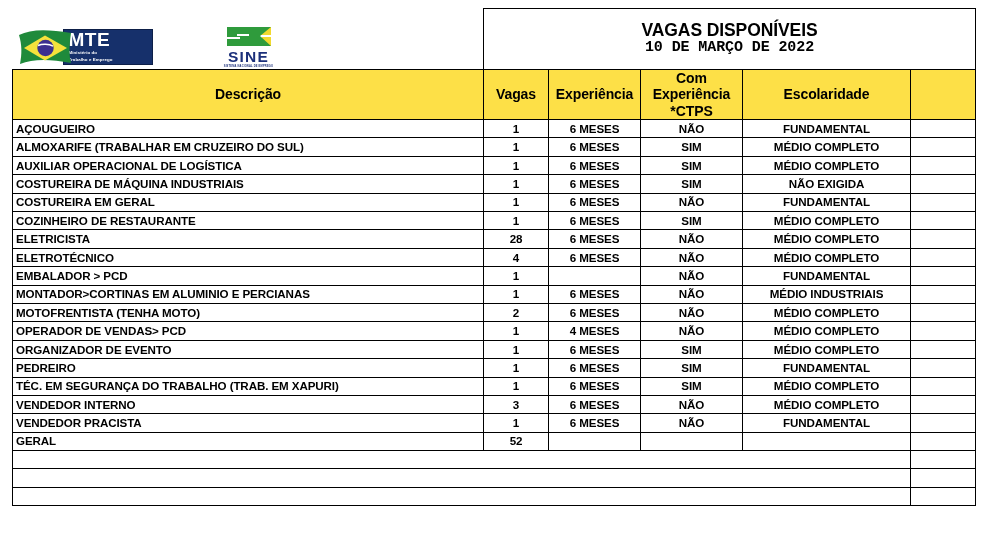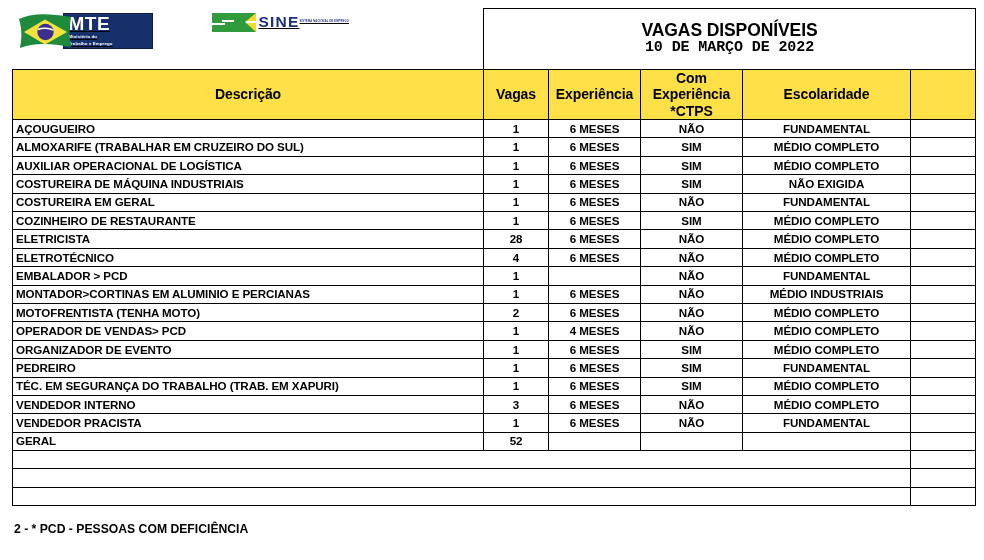--- a/index.html
+++ b/index.html
@@ -39,21 +39,21 @@
   
   col.c-desc{width:471px;}
   col.c-vagas{width:65px;}
   col.c-exp{width:92px;}
   col.c-comexp{width:102px;}
   col.c-esc{width:168px;}
   col.c-extra{width:65px;}
 
   
   .brandcell{border:none !important;background:#fff;height:60px;padding:0 !important;}
-  .brandwrap{display:flex;align-items:flex-start;height:60px;padding-left:4px;text-decoration:underline;}
+  .brandwrap{display:flex;align-items:flex-end;height:60px;padding-left:4px;}
   .titlecell{
     text-align:center;
     height:60px;
     font-size:17px;
     font-weight:bold;
     letter-spacing:0.2px;
     white-space:normal;
     line-height:1.38;
     padding:12px 4px !important;
   }
@@ -88,21 +88,21 @@
   }
   .mte-box .mte-word{
     font-size:19px;font-weight:bold;line-height:0.95;letter-spacing:0.5px;
   }
   .mte-box .mte-sub{
     font-size:4.4px;font-weight:bold;line-height:1.22;
     letter-spacing:0.1px;margin-top:1px;white-space:nowrap;
   }
 
   .sine-logo{
-    width:80px;display:flex;flex-direction:row;align-items:center;
+    width:80px;display:flex;flex-direction:column;align-items:center;
   }
   .sine-mark{width:50px;height:27px;}
   .sine-mark svg{display:block;}
   .sine-word{
     color:#1b2f7a;font-size:15.5px;font-weight:bold;
     letter-spacing:1.2px;line-height:1;margin-top:-1px;
   }
   .sine-tag{
     font-size:2.6px;color:#1b2f7a;letter-spacing:0.2px;line-height:1;margin-top:1px;
   }
@@ -359,14 +359,13 @@
         <tr class="emptyrow">
           <td colspan="5"></td>
           <td></td>
         </tr>
       </tbody>
 
   </table>
 </div>
 
 <div id="notes">
-  <div>2 - * PCD - PESSOAS COM DEFICIÊNCIA</div>
 </div>
 
 </body></html>

